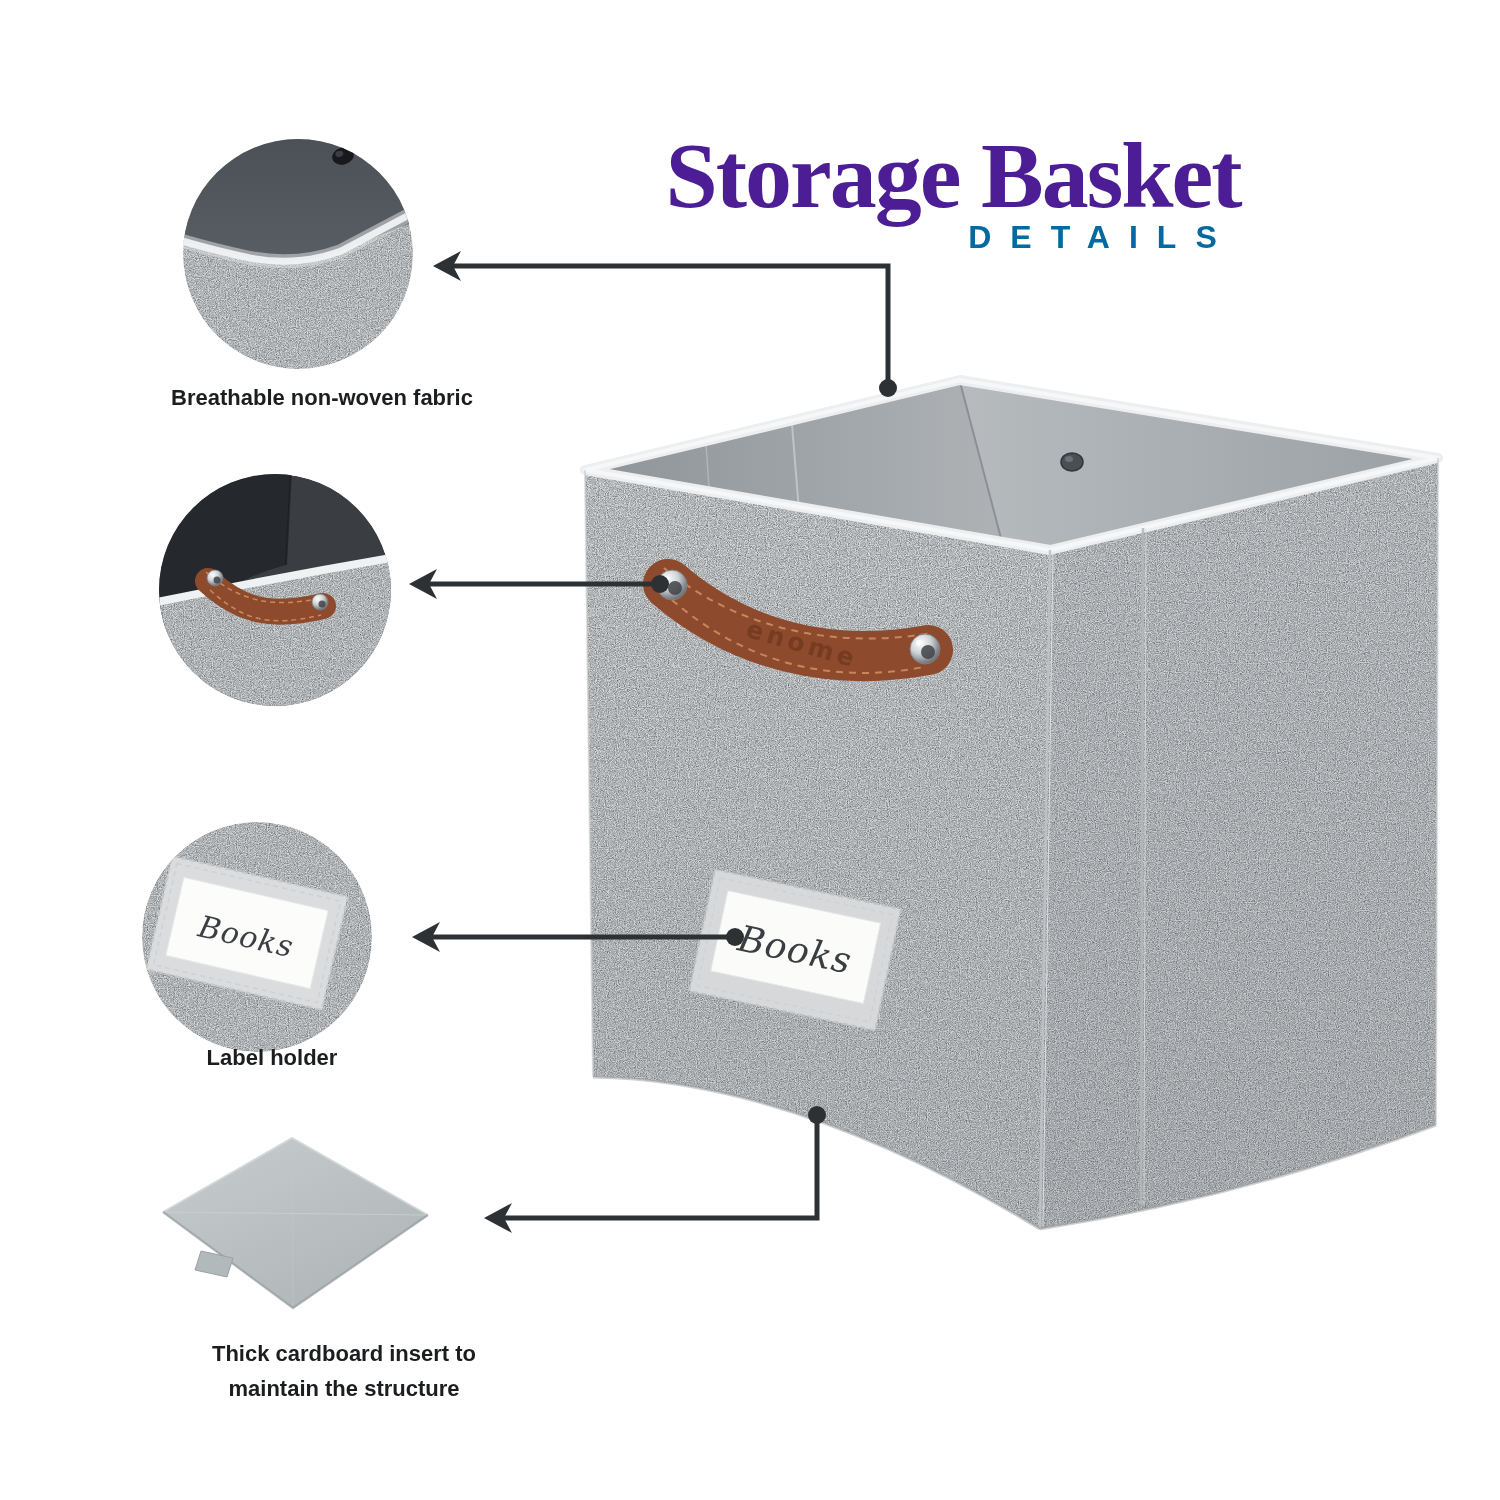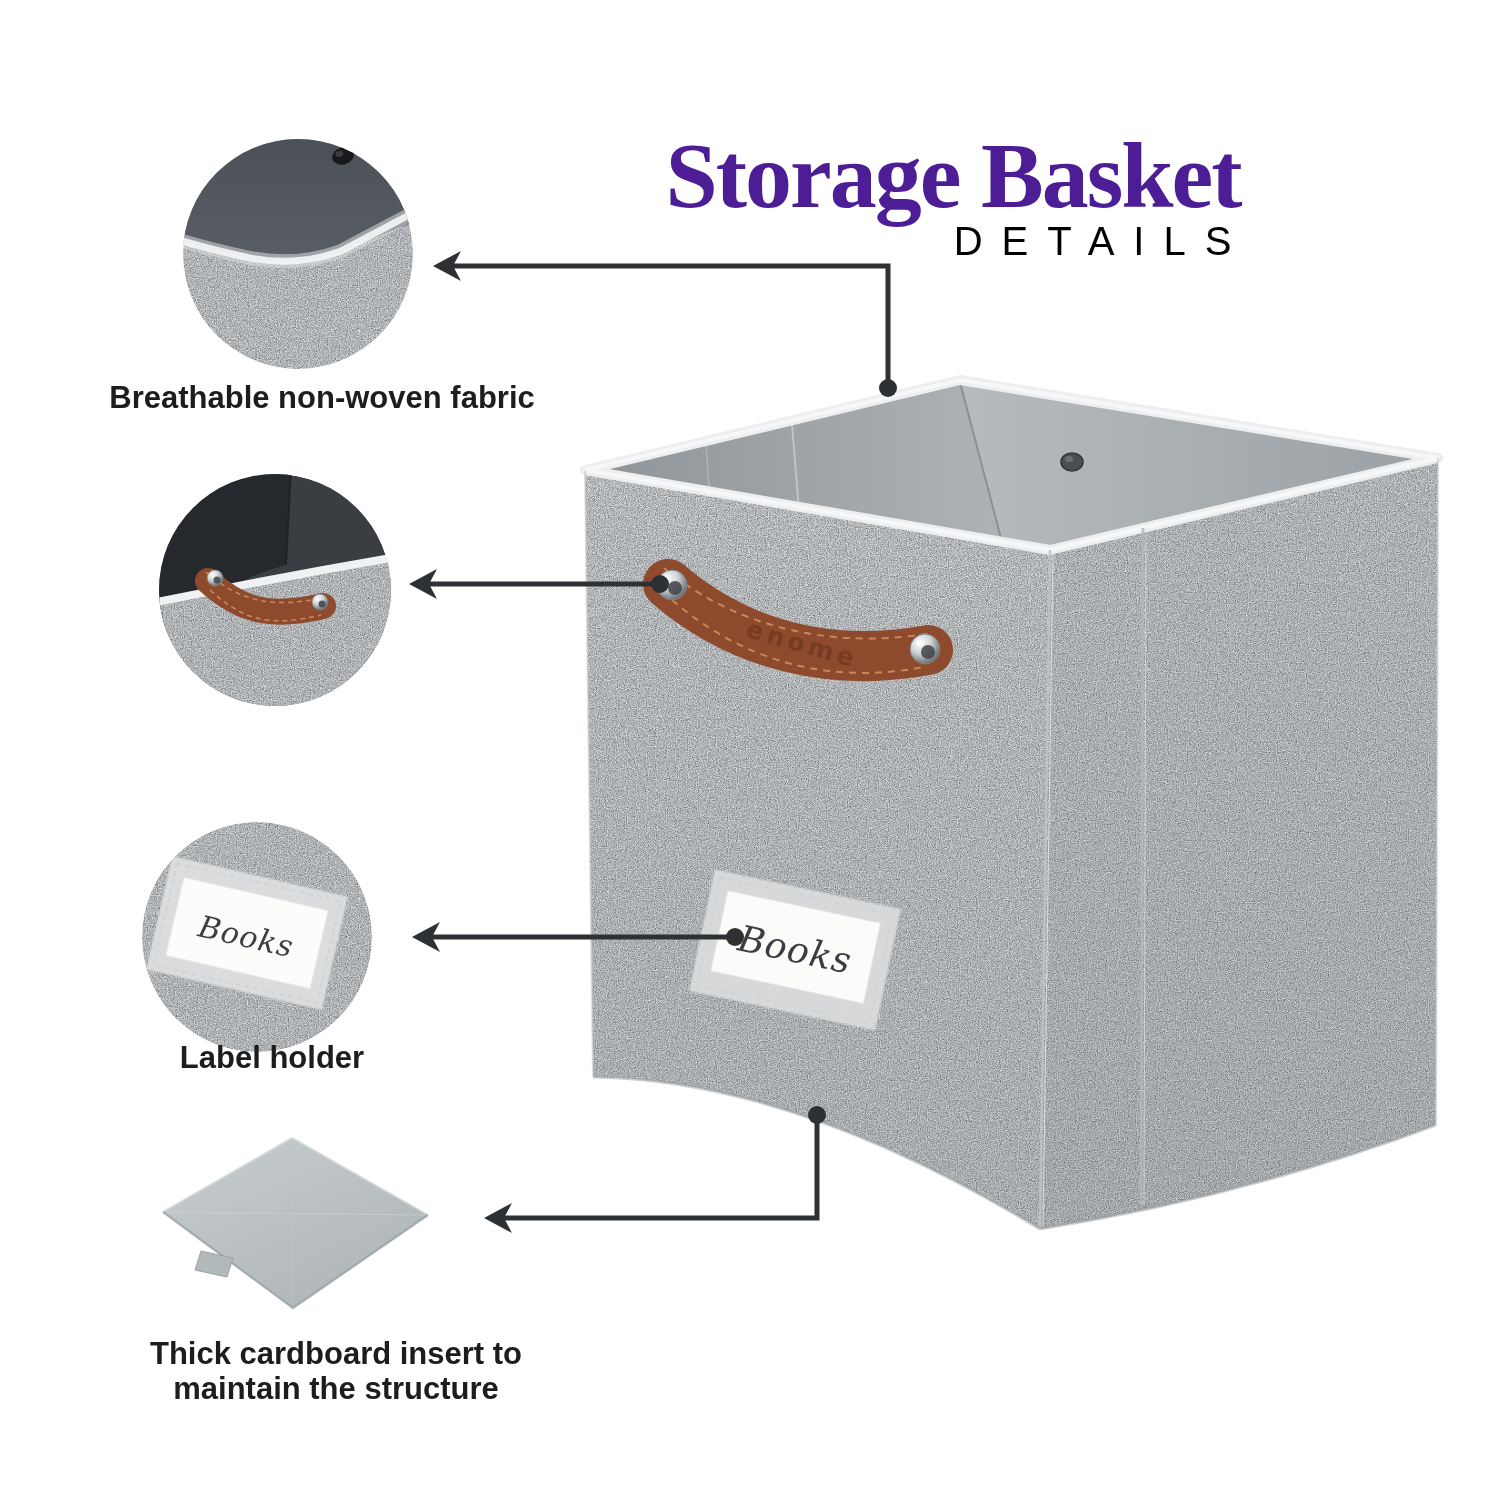--- a/index.html
+++ b/index.html
@@ -8,32 +8,32 @@
     font-family:"Liberation Sans",sans-serif;overflow:hidden;
   }
   .art{position:absolute;left:0;top:0;}
   .page-title{
     position:absolute;left:953px;top:128px;transform:translateX(-50%);
     font-family:"Liberation Serif",serif;font-weight:700;font-size:94px;
     letter-spacing:-2px;color:#4c1d95;white-space:nowrap;line-height:1;
   }
   .page-subtitle{
     position:absolute;left:1102px;top:221px;transform:translateX(-50%);
-    font-family:"Liberation Sans",sans-serif;font-weight:400;font-size:40px;
-    letter-spacing:19px;color:#000000;white-space:nowrap;line-height:1;
+    font-family:"Liberation Sans",sans-serif;font-weight:700;font-size:32px;
+    letter-spacing:19px;color:#0369a1;white-space:nowrap;line-height:1;
   }
   .feature-label{
     position:absolute;transform:translateX(-50%);
-    font-weight:700;font-size:31px;line-height:35px;color:#1b1d1f;
+    font-weight:700;font-size:22px;line-height:35px;color:#1b1d1f;
     text-align:center;white-space:pre-line;
   }
   .fl-1{left:322px;top:380px;}
   .fl-2{left:300px;top:749px;}
   .fl-3{left:272px;top:1040px;}
-  .fl-4{left:336px;top:1336px;}
+  .fl-4{left:344px;top:1336px;}
 </style>
 </head>
 <body>
 
 <div class="stage">
 
   <svg class="art" width="1500" height="1500" viewBox="0 0 1500 1500">
     <defs>
       <filter id="grain" x="-3%" y="-3%" width="106%" height="106%" color-interpolation-filters="sRGB">
         <feTurbulence type="fractalNoise" baseFrequency="0.9" numOctaves="2" seed="11" stitchTiles="stitch" result="n"></feTurbulence>

